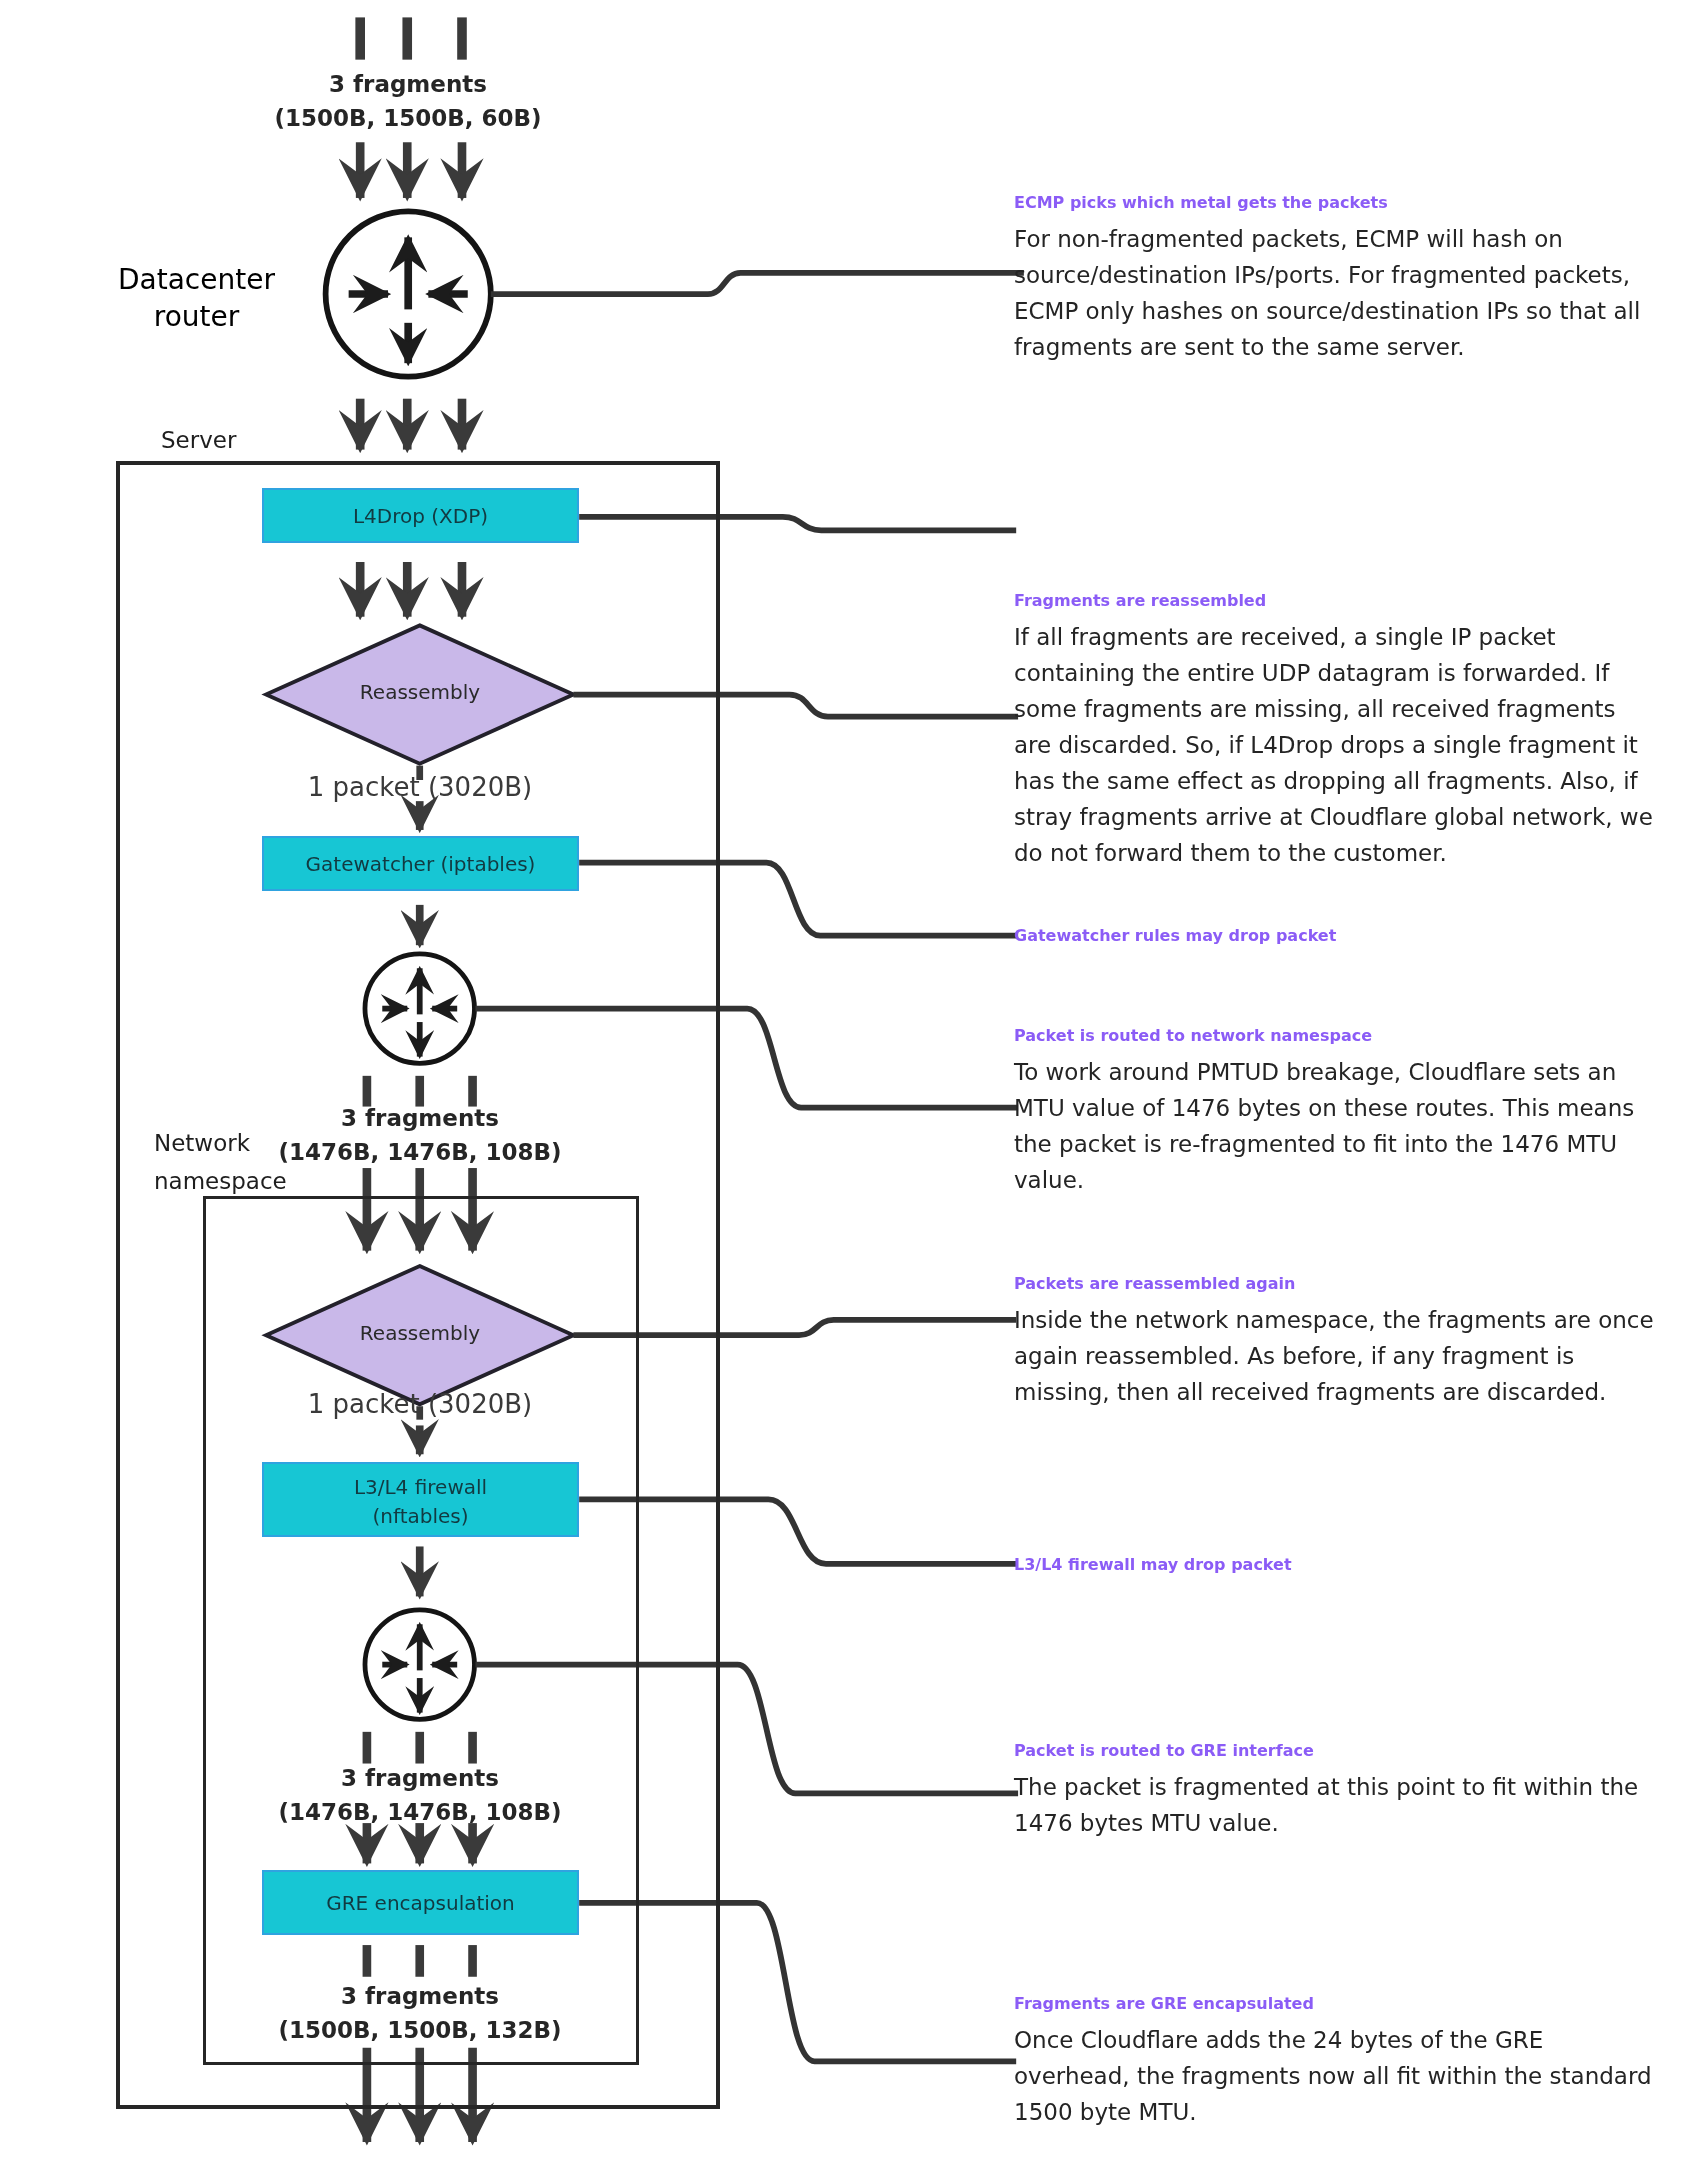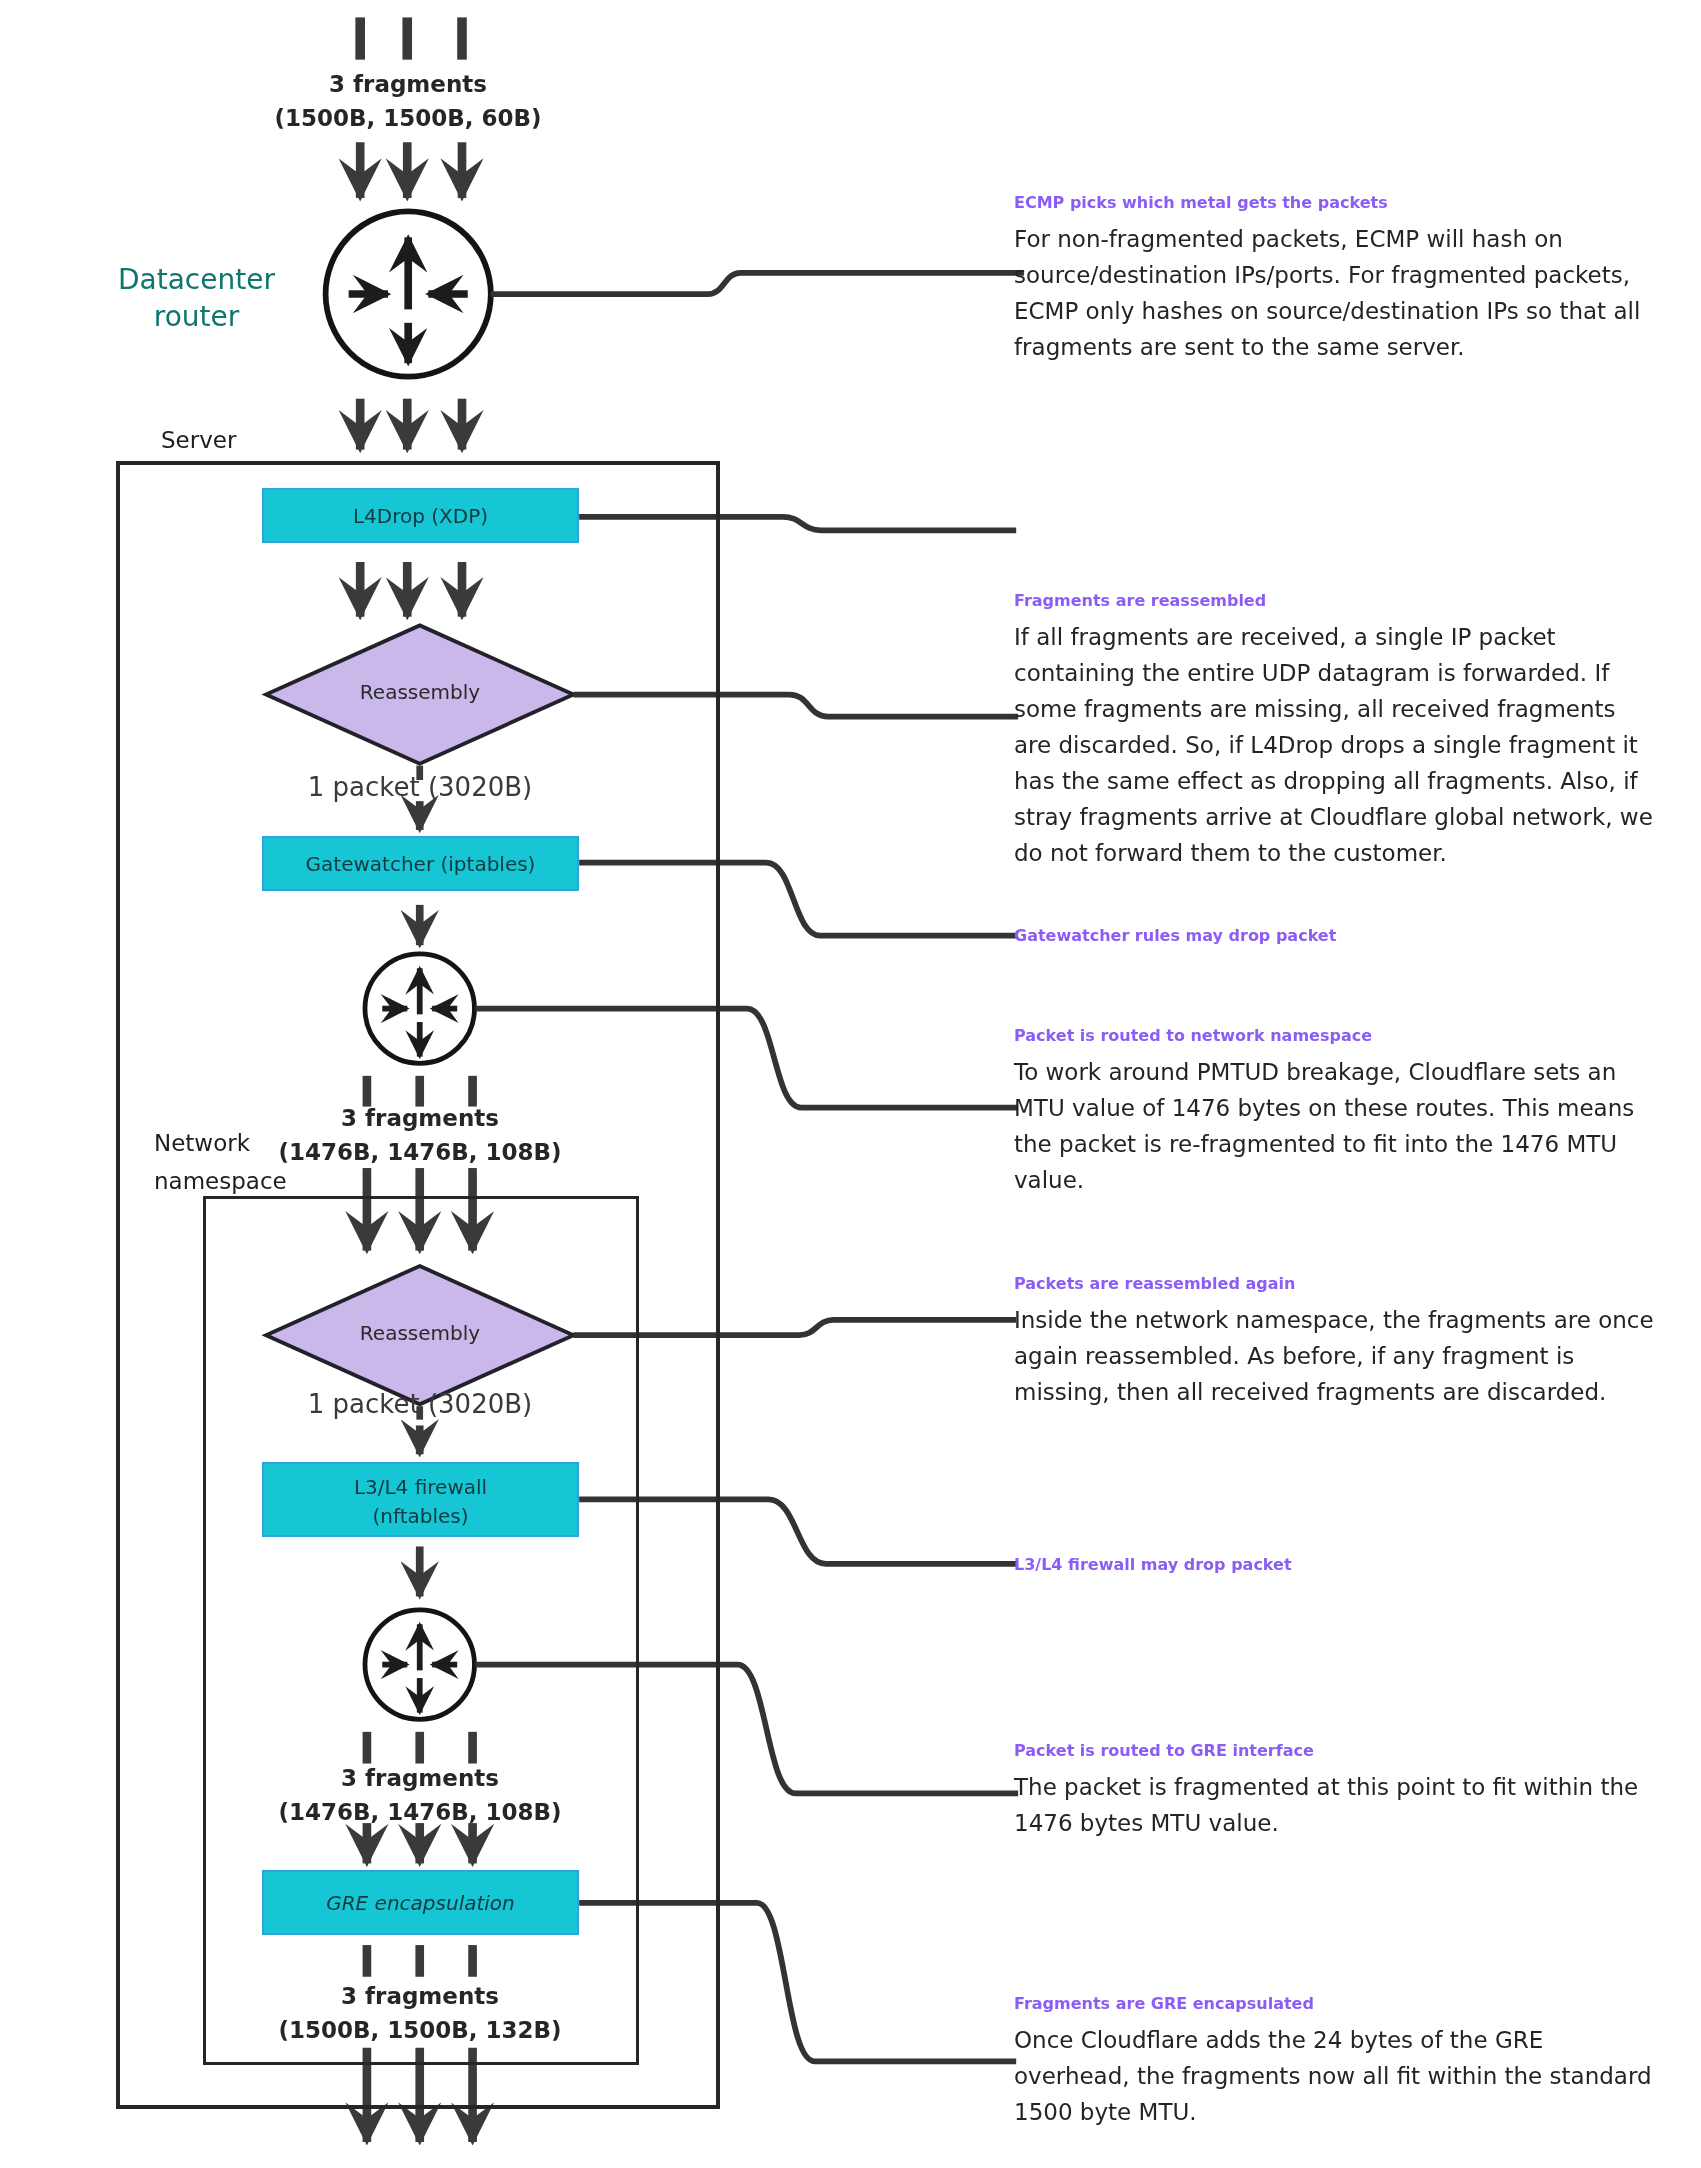--- a/index.html
+++ b/index.html
@@ -7,21 +7,21 @@
   body { font-family:"DejaVu Sans","Liberation Sans",sans-serif; color:#1e1e1e; }
   .canvas { position:relative; width:1701px; height:2168px; background:#ffffff; overflow:hidden; }
   svg.layer { position:absolute; left:0; top:0; width:1701px; height:2168px; }
 
   .outline-box { position:absolute; border:4.8px solid #262626; background:transparent; }
   .cyan-box { position:absolute; background:var(--cyan-fill,#17c6d4); border:2.9px solid var(--cyan-border,#2fa3e0);
               color:#123a41; text-align:center; font-size:20px; }
   .single { display:flex; align-items:center; justify-content:center; }
 
   .lbl { position:absolute; white-space:pre-line; }
-  .lbl-datacenter { left:91px; top:261px; width:211px; text-align:center; font-size:28px; line-height:37px; color:#0f766e; }
+  .lbl-datacenter { left:91px; top:261px; width:211px; text-align:center; font-size:28px; line-height:37px; color:#000000; }
   .lbl-server { left:113px; top:427px; font-size:23px; color:#1e1e1e;margin-left:48px; }
   .lbl-ns { left:154px; top:1124px; font-size:23px; line-height:38px; color:#1e1e1e; }
 
   .frag { position:absolute; width:288px; text-align:center; font-size:23px; line-height:34px; white-space:pre-line; color:#262626;font-weight:bold; }
   .packet { position:absolute; width:288px; text-align:center; font-size:26px; color:#3a3a3a; }
   .diamond-label { position:absolute; width:192px; text-align:center; font-size:20px; color:#2a2a2a; }
 
   .note { position:absolute; left:1014px; width:688px; }
   .note .title { font-weight:bold; font-size:16px; line-height:36px; color:#8b5cf6; }
   .note .body { font-size:23px; line-height:36px; white-space:pre-line; color:#242424; }
@@ -179,21 +179,21 @@
 
   <div class="diamond-label" style="left:324px; top:1321px;">Reassembly</div>
   <div class="packet" style="left:276px; top:1389px;">1 packet (3020B)</div>
 
   <div class="cyan-box" style="left:262px; top:1462px; width:317px; height:75px; line-height:29px; padding-top:8.6px; white-space:pre-line;"><span>L3/L4 firewall
 (nftables)</span></div>
 
   <div class="frag" style="left:276px; top:1761px;">3 fragments
 (1476B, 1476B, 108B)</div>
 
-  <div class="cyan-box single" style="left:262px; top:1870px; width:317px; height:65px;font-style:italic;">
+  <div class="cyan-box single" style="left:262px; top:1870px; width:317px; height:65px;">
     <span>GRE encapsulation</span>
   </div>
 
   <div class="frag" style="left:276px; top:1979px;">3 fragments
 (1500B, 1500B, 132B)</div>
 
   <div class="note" style="top:185px;">
     <div class="title">ECMP picks which metal gets the packets</div>
     <div class="body">For non-fragmented packets, ECMP will hash on
 source/destination IPs/ports. For fragmented packets,

